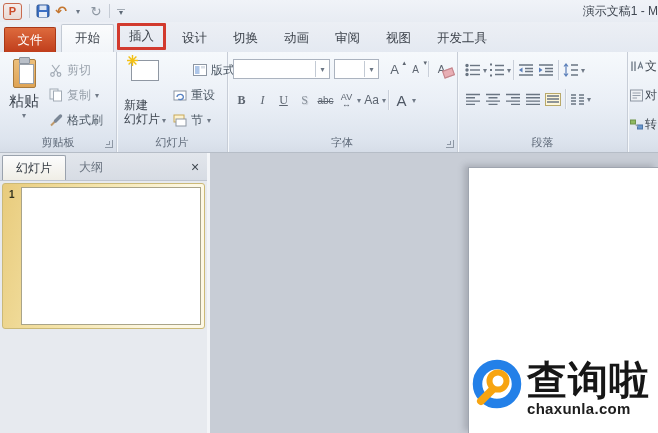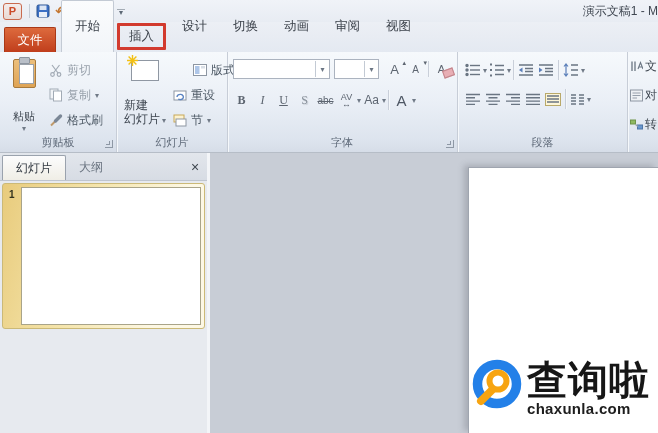--- a/index.html
+++ b/index.html
@@ -22,21 +22,21 @@
   .mini-dd{font-size:8px;color:#6b7684;margin-left:-1px;}
   .qat-more{display:flex;flex-direction:column;align-items:center;line-height:4px;font-size:8px;color:#5d6875;margin-left:2px;}
   .win-title{position:absolute;right:0;top:3px;font-size:12px;color:#3f4650;white-space:nowrap;}
 
   
   .tabrow{position:absolute;left:0;top:22px;width:658px;height:30px;
     background:linear-gradient(#eceff5,#e4e9f1);display:flex;align-items:flex-end;}
   .file-tab{margin:0 5px 0 4px;width:50px;height:24px;border-radius:2px 2px 0 0;
     background:linear-gradient(#dd6a3d,#c03e1c);border:1px solid #a93817;border-bottom:none;
     color:#fff;font-size:12.5px;display:flex;align-items:center;justify-content:center;cursor:default;}
-  .rtab{padding:12px 13px;height:27px;line-height:27px;font-size:12.5px;color:#3c424b;cursor:default;white-space:nowrap;}
+  .rtab{padding:0 13px;height:27px;line-height:27px;font-size:12.5px;color:#3c424b;cursor:default;white-space:nowrap;}
   .rtab.active{background:linear-gradient(#fbfcfd,#f2f5f9);border:1px solid #c3cad4;border-bottom:none;
     border-radius:2px 2px 0 0;}
   .rtab.insert-hl{border:3px solid #d23a2e;height:21px;line-height:21px;padding:0 9px;margin:0 3px 2px 3px;border-radius:1px;}
 
   
   .ribbon{position:absolute;left:0;top:52px;width:658px;height:100px;
     background:linear-gradient(180deg,#f6f9fc 0%,#eaeff6 50%,#dde4ee 88%,#d6dde8 100%);
     border-bottom:1px solid #b6bdc7;}
   .rgroup{position:absolute;top:0;bottom:0;border-right:1px solid #c7cdd7;box-shadow:1px 0 0 #f5f8fb;}
   .glabel{position:absolute;bottom:2px;left:0;right:0;text-align:center;font-size:11px;color:#5f6a79;}
@@ -47,21 +47,21 @@
   .vsep{width:1px;align-self:stretch;background:#c9cfd9;box-shadow:1px 0 0 #f4f7fa;margin:2px 2px;}
   .dd-lone{font-size:8px;color:#707a87;}
 
   
   .g-clip{left:0;width:116px;}
   .bigbtn{position:absolute;display:flex;flex-direction:column;align-items:center;cursor:default;}
   .paste-btn{left:3px;top:5px;width:42px;height:84px;}
   .clip-ico{width:21px;height:27px;background:linear-gradient(#ecbf7c,#dfa455);border:1px solid #a87a3c;border-radius:2px;position:relative;margin-top:2px;}
   .clip-ico .clip{position:absolute;left:5px;top:-3px;width:9px;height:5px;background:#b9bfc8;border:1px solid #8d95a0;border-radius:1px;}
   .clip-ico .paper{position:absolute;left:5px;top:4px;width:13px;height:18px;background:#fff;border:1px solid #9aa1aa;}
-  .paste-txt{font-size:11px;color:#3e4650;margin-top:21px;}
+  .paste-txt{font-size:15px;color:#3e4650;margin-top:4px;}
   .smallrow{position:absolute;left:49px;height:24px;display:flex;align-items:center;gap:4px;cursor:default;white-space:nowrap;}
   .srow-txt{font-size:12px;}
   .dis{color:#99a2ac;}
   .en{color:#4e5a66;}
 
   
   .g-slides{left:117px;width:110px;}
   .newslide-btn{left:4px;top:5px;width:48px;height:84px;}
   .ns-ico{position:relative;width:26px;height:19px;background:#fff;border:1px solid #8f97a2;margin-top:3px;}
   .ns-ico svg{position:absolute;left:-5px;top:-6px;}
@@ -162,20 +162,21 @@
 
   <div class="tabrow">
     <div class="file-tab">文件</div>
     <div class="rtab active">开始</div>
     <div class="rtab insert-hl">插入</div>
     <div class="rtab">设计</div>
     <div class="rtab">切换</div>
     <div class="rtab">动画</div>
     <div class="rtab">审阅</div>
     <div class="rtab">视图</div>
+    <div class="rtab">开发工具</div>
   </div>
 
   <div class="ribbon">
 
     <div class="rgroup g-clip">
       <div class="bigbtn paste-btn">
         <div class="clip-ico">
           <span class="clip"></span>
             <span class="paper"></span>
         </div>

